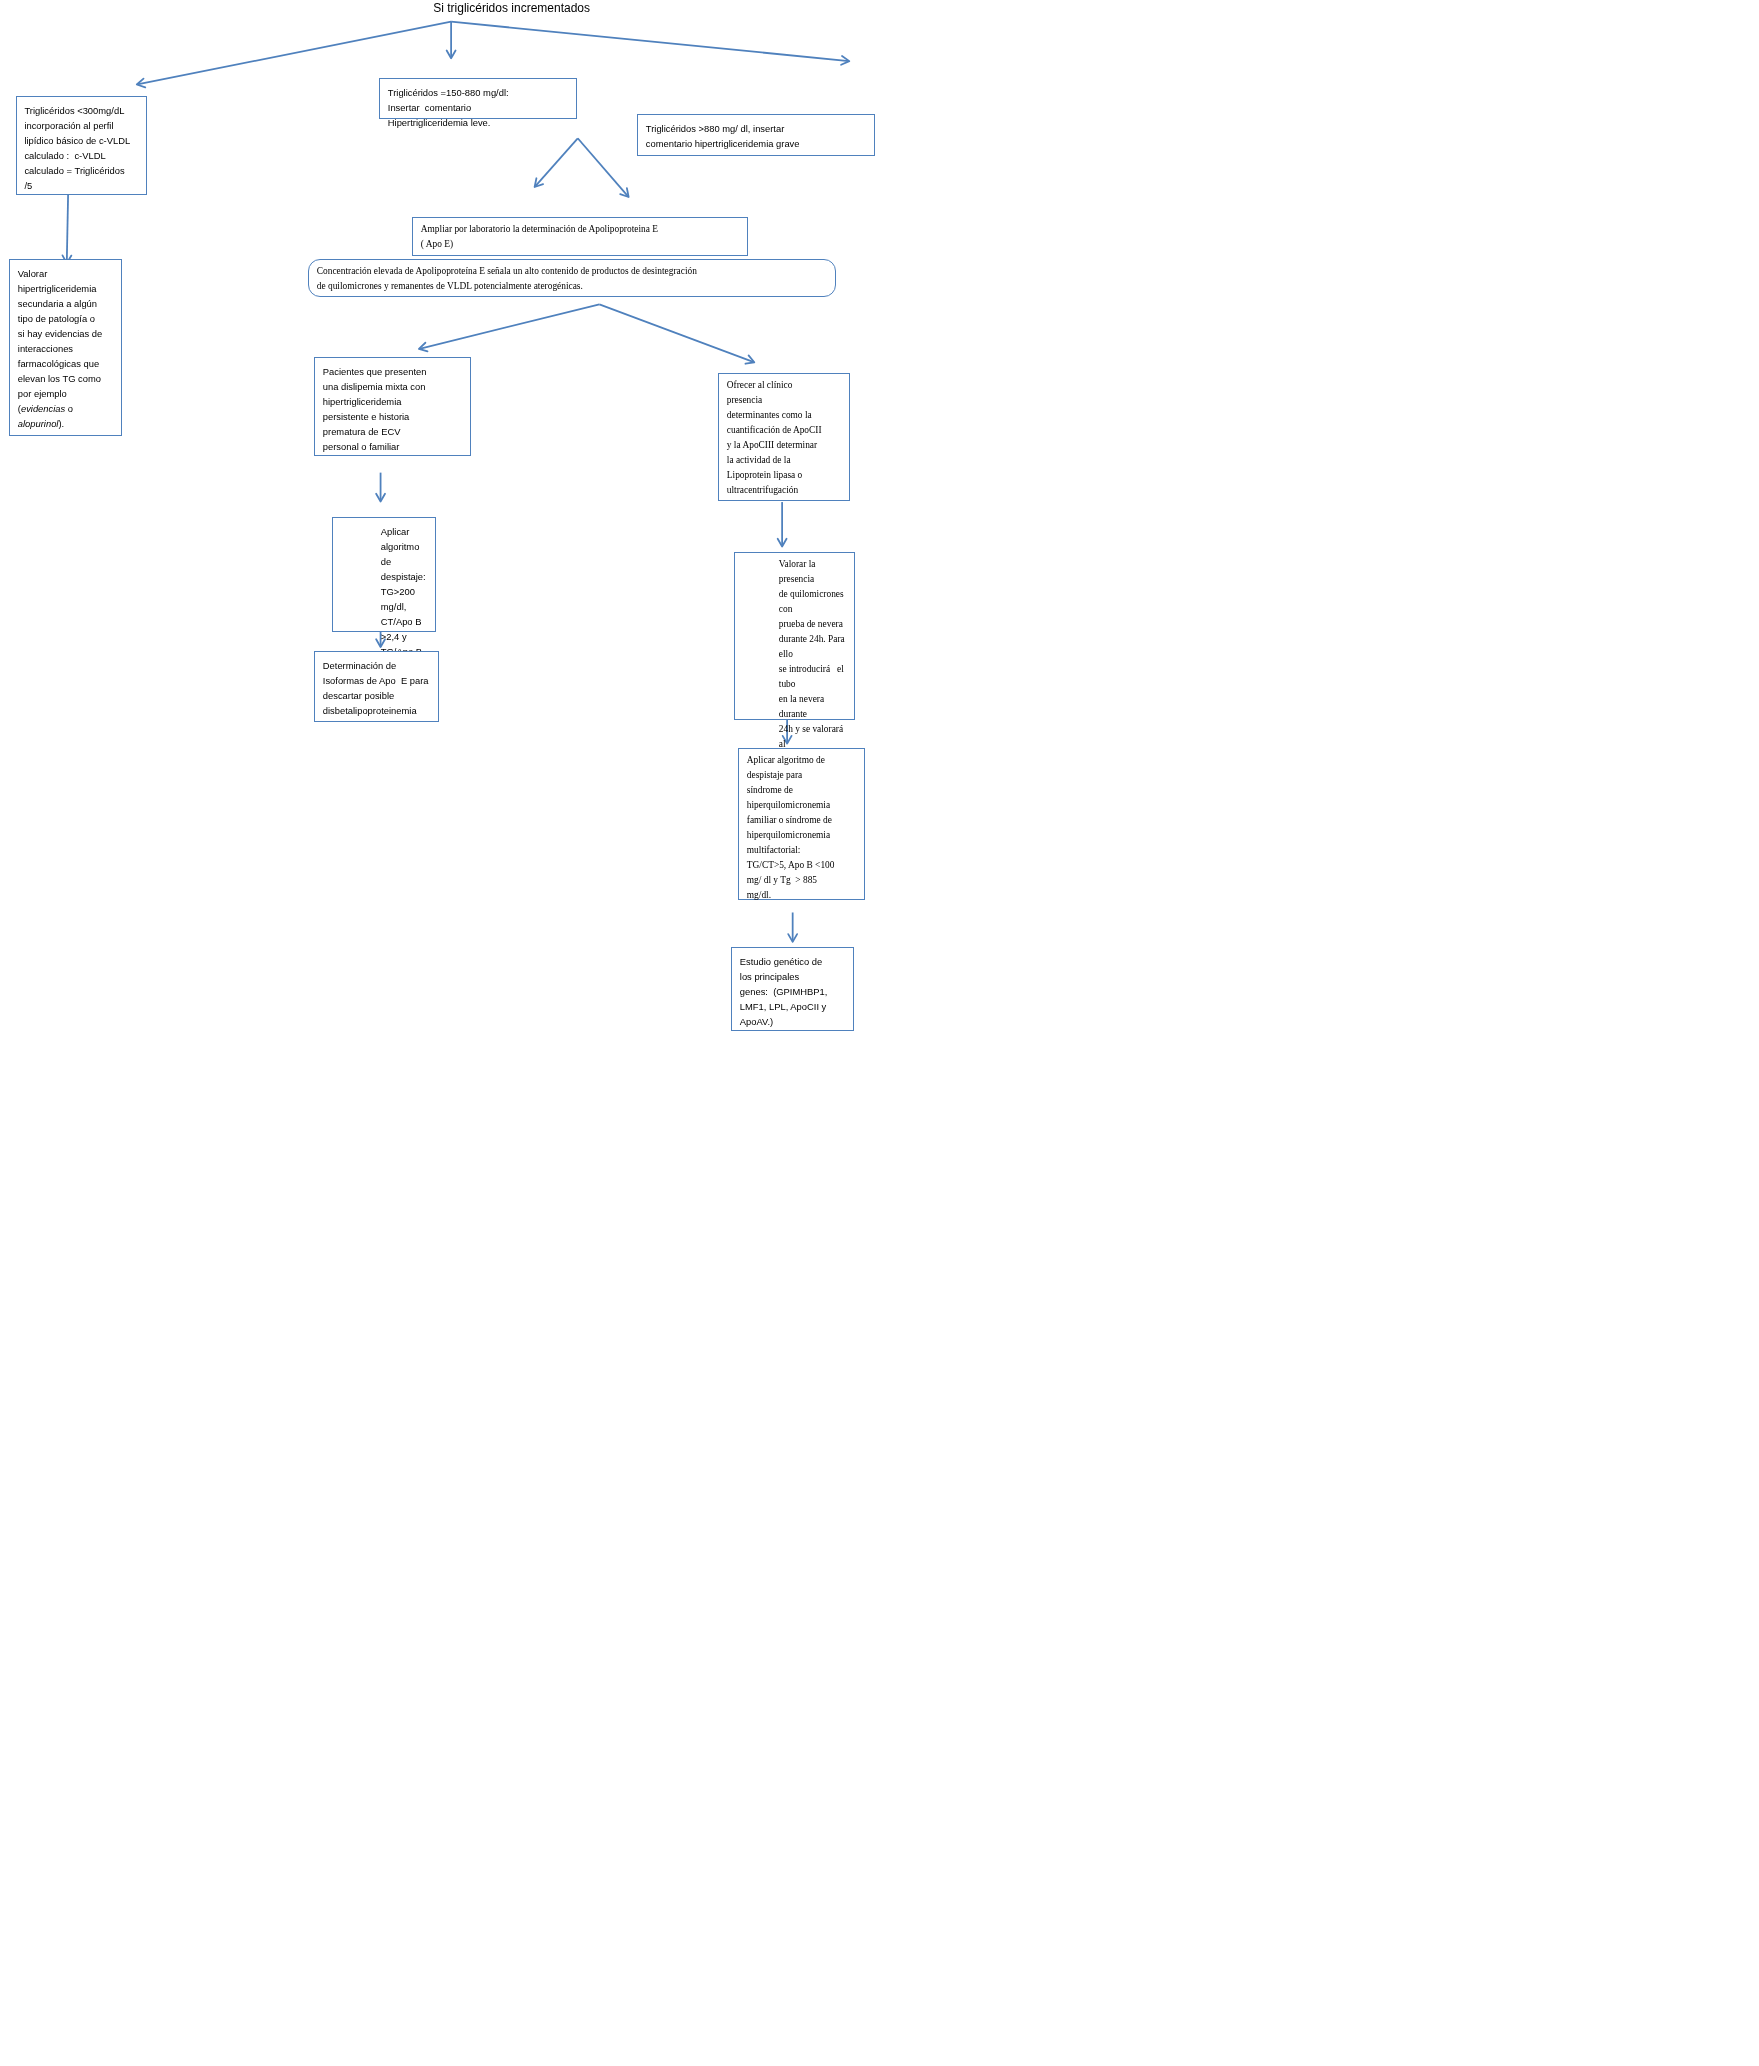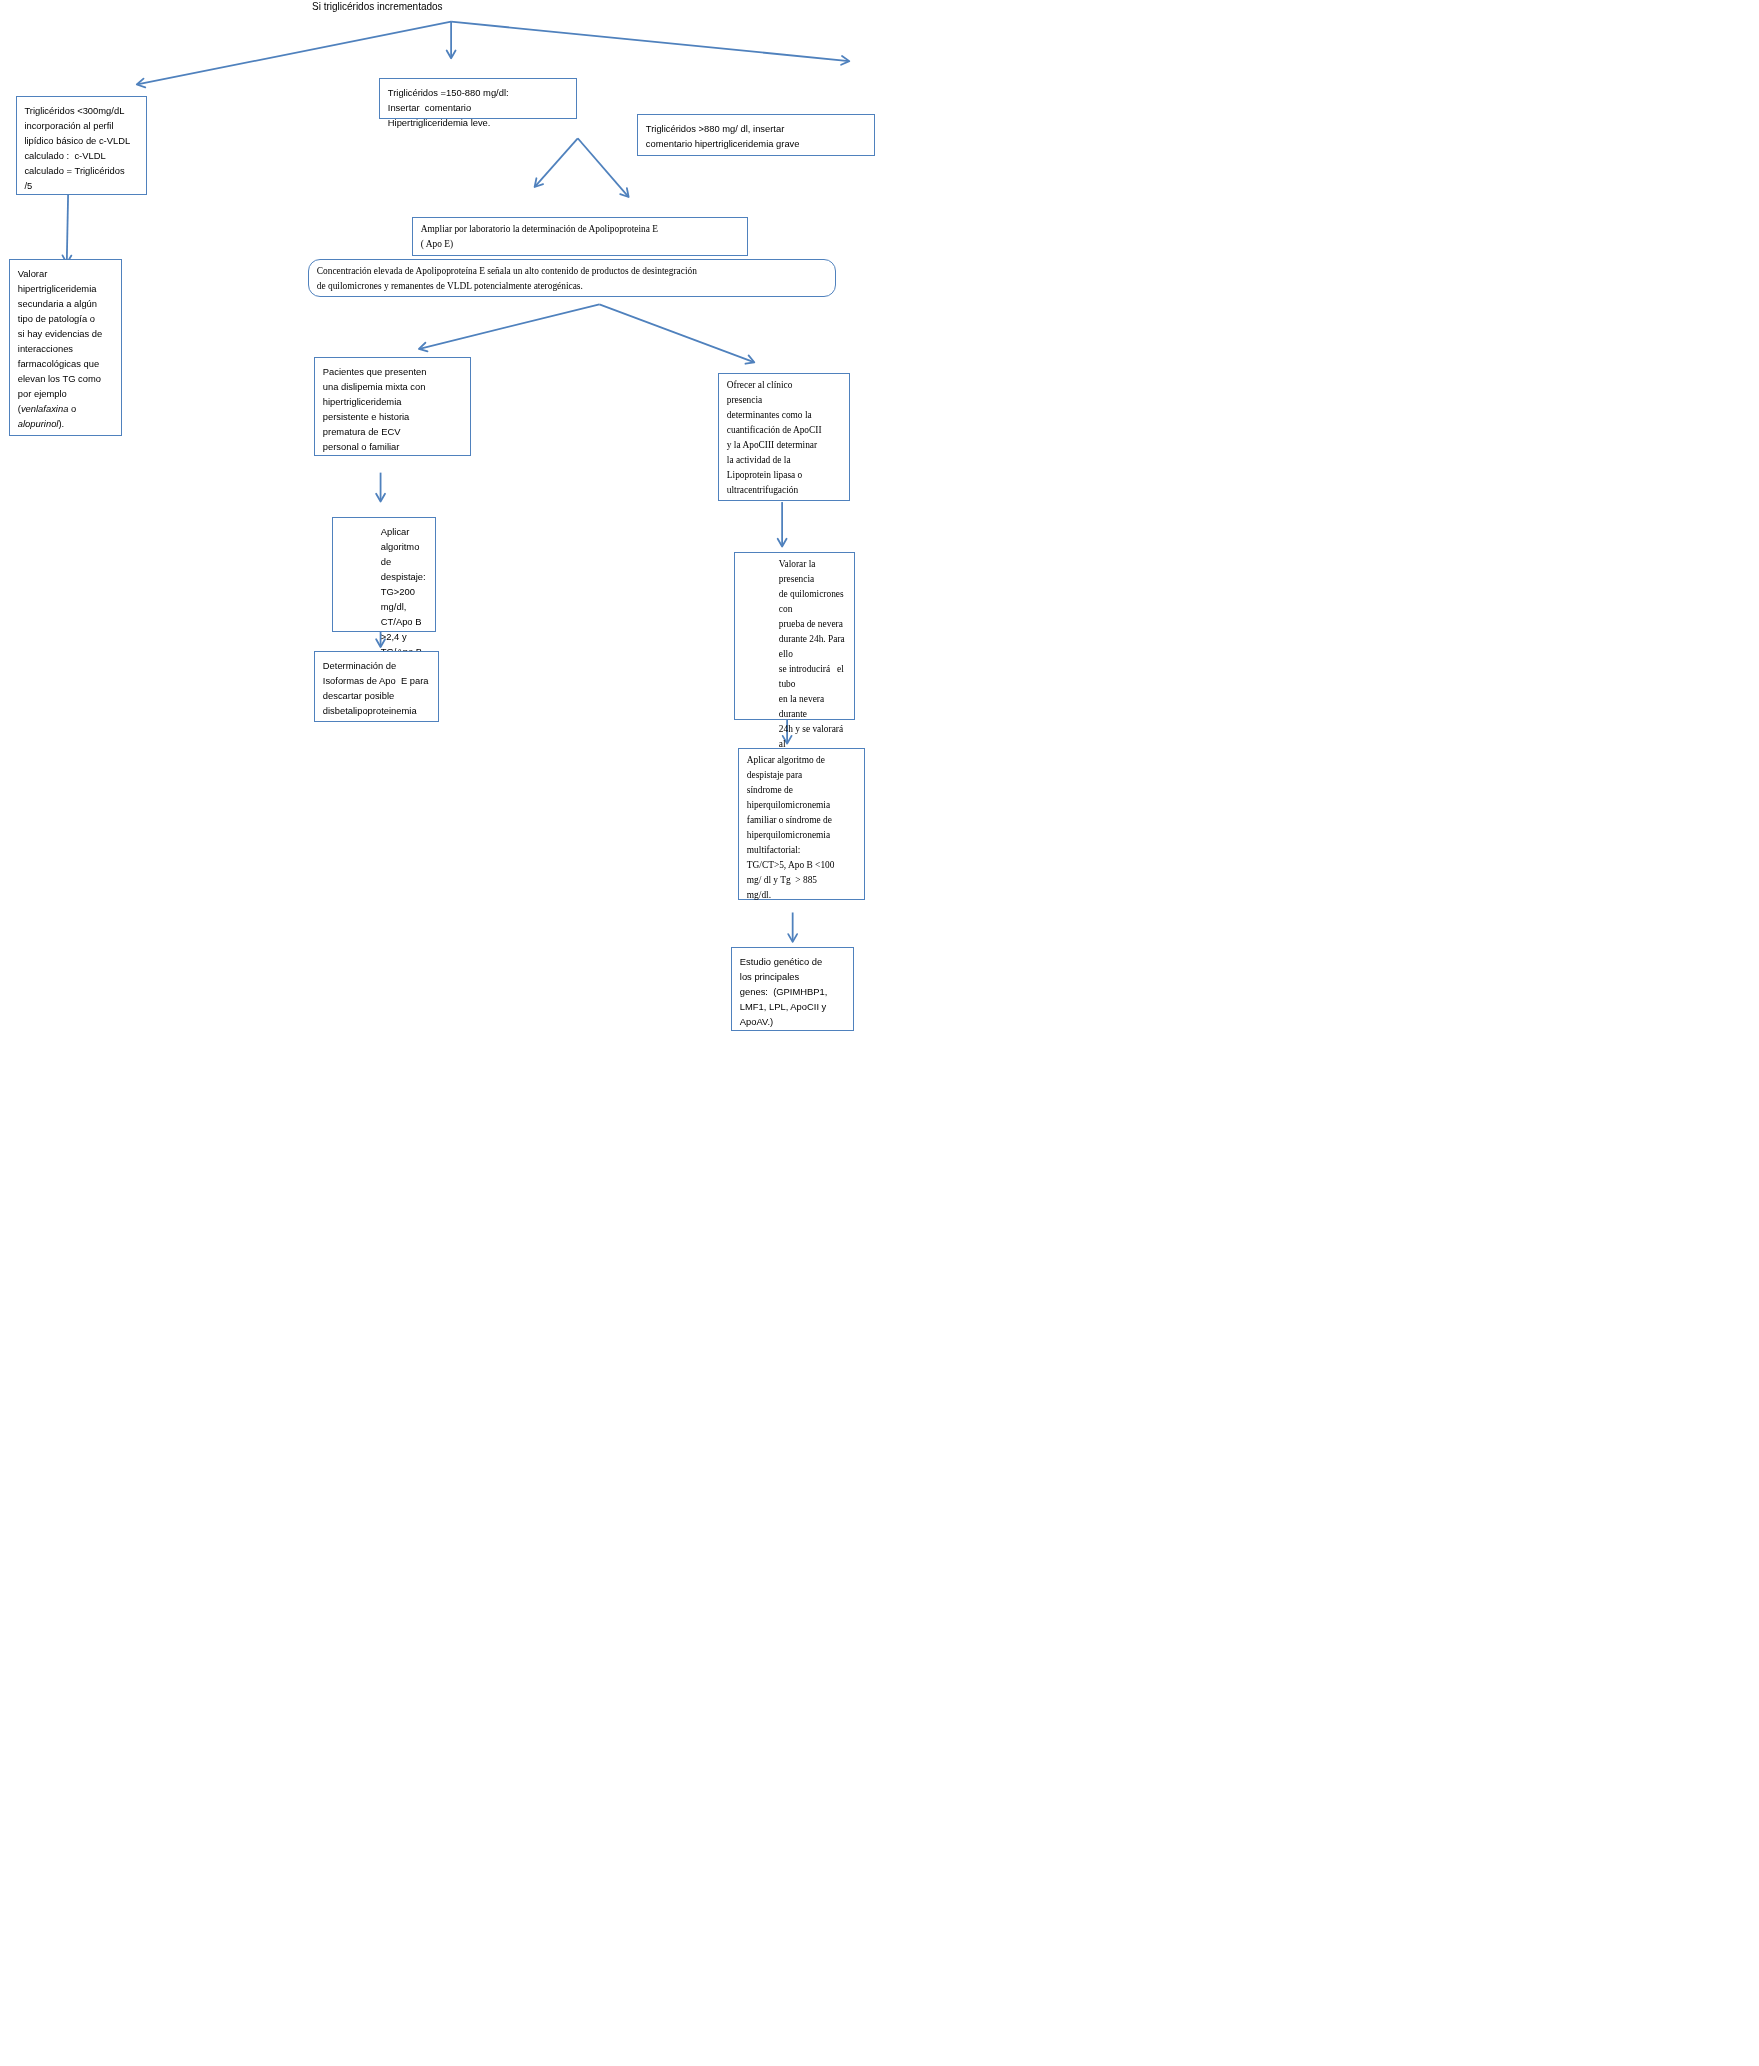--- a/index.html
+++ b/index.html
@@ -8,22 +8,22 @@
   .canvas {
     position: relative;
     width: 880px;
     height: 1033px;
     background: var(--paper);
     overflow: hidden;
   }
   .page-title {
     position: absolute;
     left: 312px; top: 1.1px; width: 278px;
-    text-align: left;
-    font-size: 10px;
+    text-align: right;
+    font-size: 12px;
     color: var(--ink);
   }
   .node {
     position: absolute;
     box-sizing: border-box;
     border: 1.1px solid var(--accent);
     background: var(--paper);
     color: var(--ink);
     font-size: 9.4px;
     line-height: 15px;
@@ -116,21 +116,21 @@
   <div class="node" style="left:9px; top:259px; width:113px; height:177px;">
       <span class="box-text"><span>Valorar
 hipertrigliceridemia
 secundaria a algún
 tipo de patología o
 si hay evidencias de
 interacciones
 farmacológicas que
 elevan los TG como
 por ejemplo
-(</span><span class="it">venlafaxina</span><span> o
+(</span><span class="it">evidencias</span><span> o
 </span><span class="it">alopurinol</span><span>).</span></span>
     </div>
 
   <div class="node" style="left:314px; top:357px; width:157px; height:99px;">
       <span class="box-text">Pacientes que presenten
 una dislipemia mixta con
 hipertrigliceridemia
 persistente e historia
 prematura de ECV
 personal o familiar</span>

